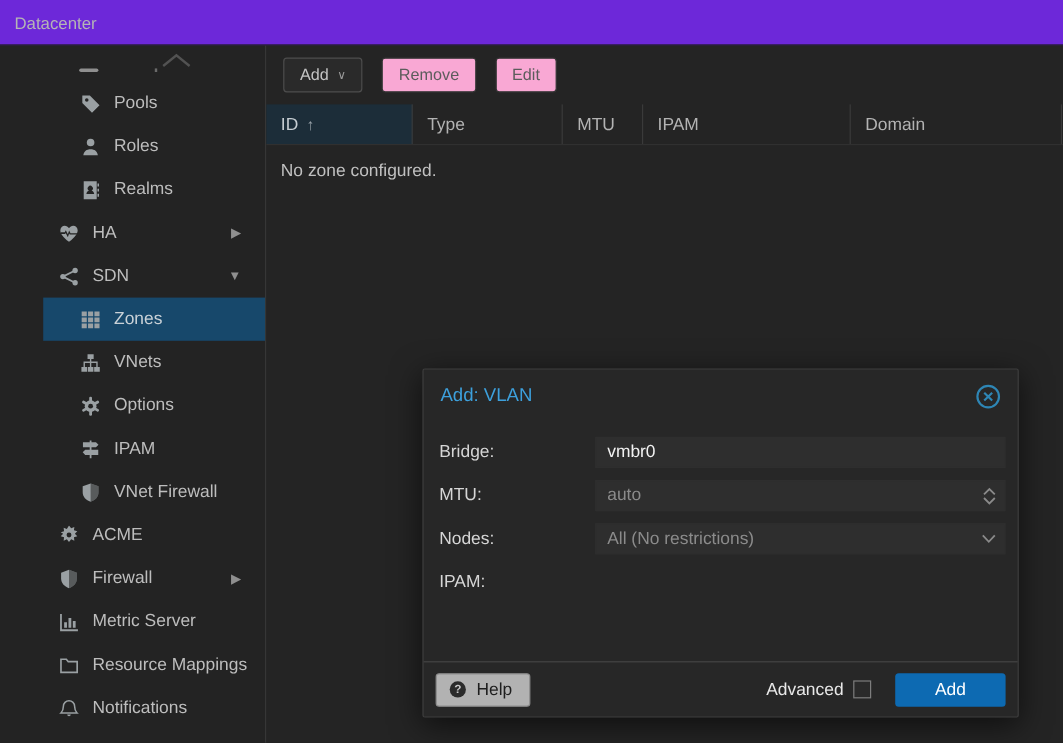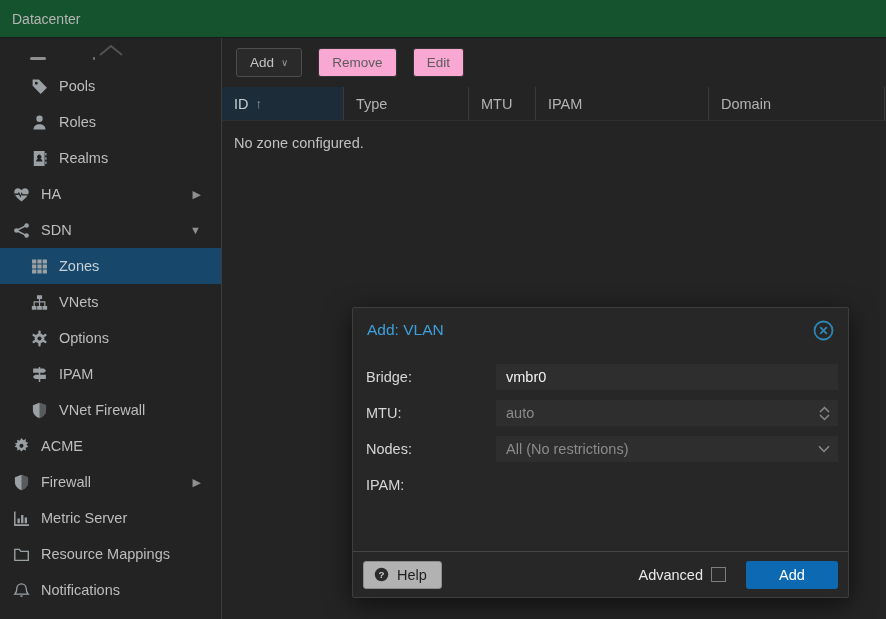--- a/index.html
+++ b/index.html
@@ -6,29 +6,29 @@
   html, body { width: 886px; height: 619px; overflow: hidden; }
   body {
     font-family: "Liberation Sans", sans-serif;
     background: #242424;
     color: #bfbfbf;
     font-size: 14px;
     position: relative;
   }
   
   .topbar {
-    height: 38px; background: #14532d; border-bottom: 1px solid #1a1a1a;
+    height: 38px; background: #6d28d9; border-bottom: 1px solid #1a1a1a;
     display: flex; align-items: center; padding: 0 12px;
   }
   .topbar .title { color: #b5b5b5; font-size: 14px; }
   
   .main { display: flex; height: 581px; }
   .sidebar {
     width: 222px; flex: 0 0 222px; background: #232323;
-    border-right: 1px solid #3c3c3c; overflow: hidden; position: relative;
+    border-right: 1px solid #3c3c3c; overflow: hidden; position: relative; padding-left: 36px;
   }
   .content { flex: 1; background: #242424; position: relative; }
   
   .scroll-ind { height: 30px; position: relative; }
   .scroll-ind .dash {
     position: absolute; left: 30px; top: 19px; width: 16px; height: 3px;
     background: #8f8f8f; border-radius: 2px;
   }
   .scroll-ind .dot {
     position: absolute; left: 93px; top: 19px; width: 2px; height: 3px; background: #6a6a6a;

